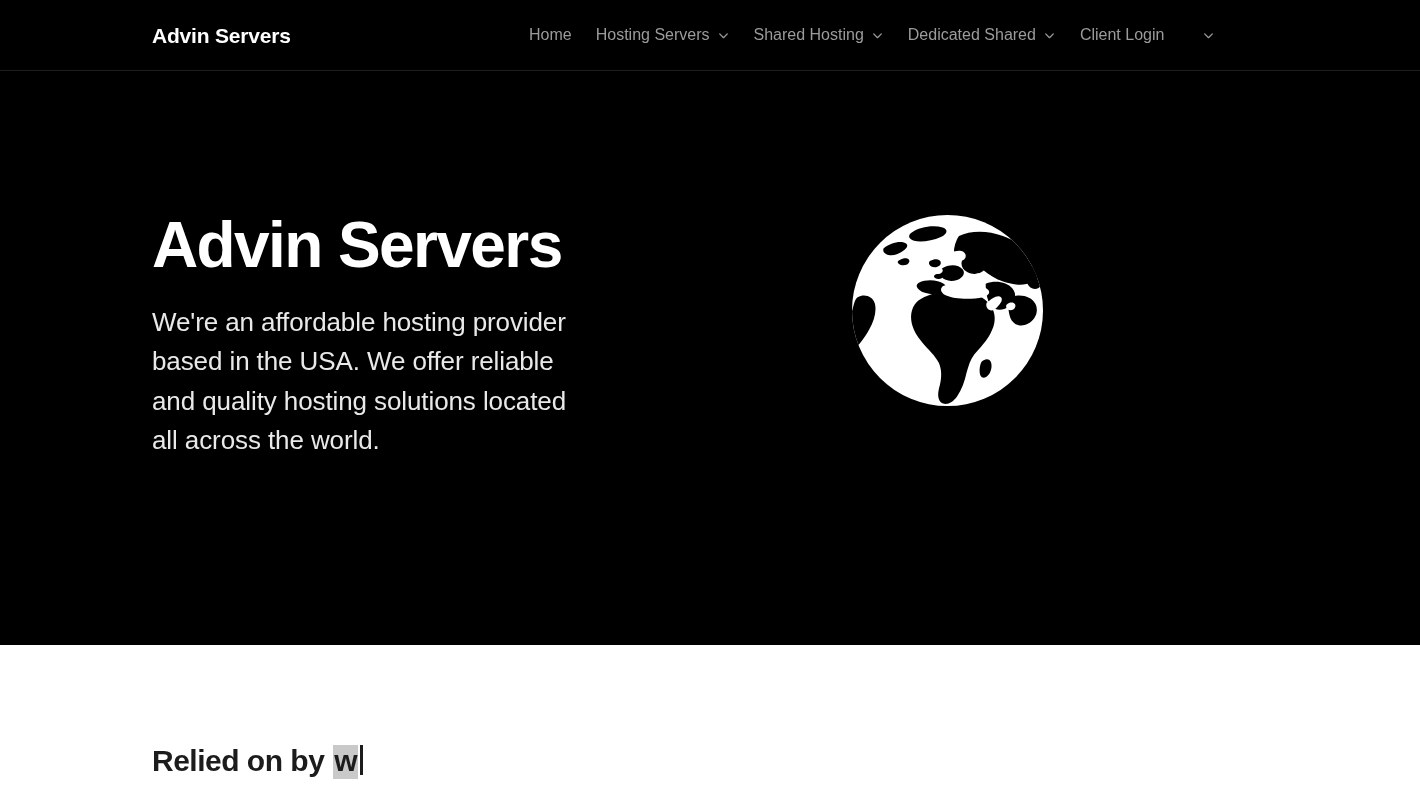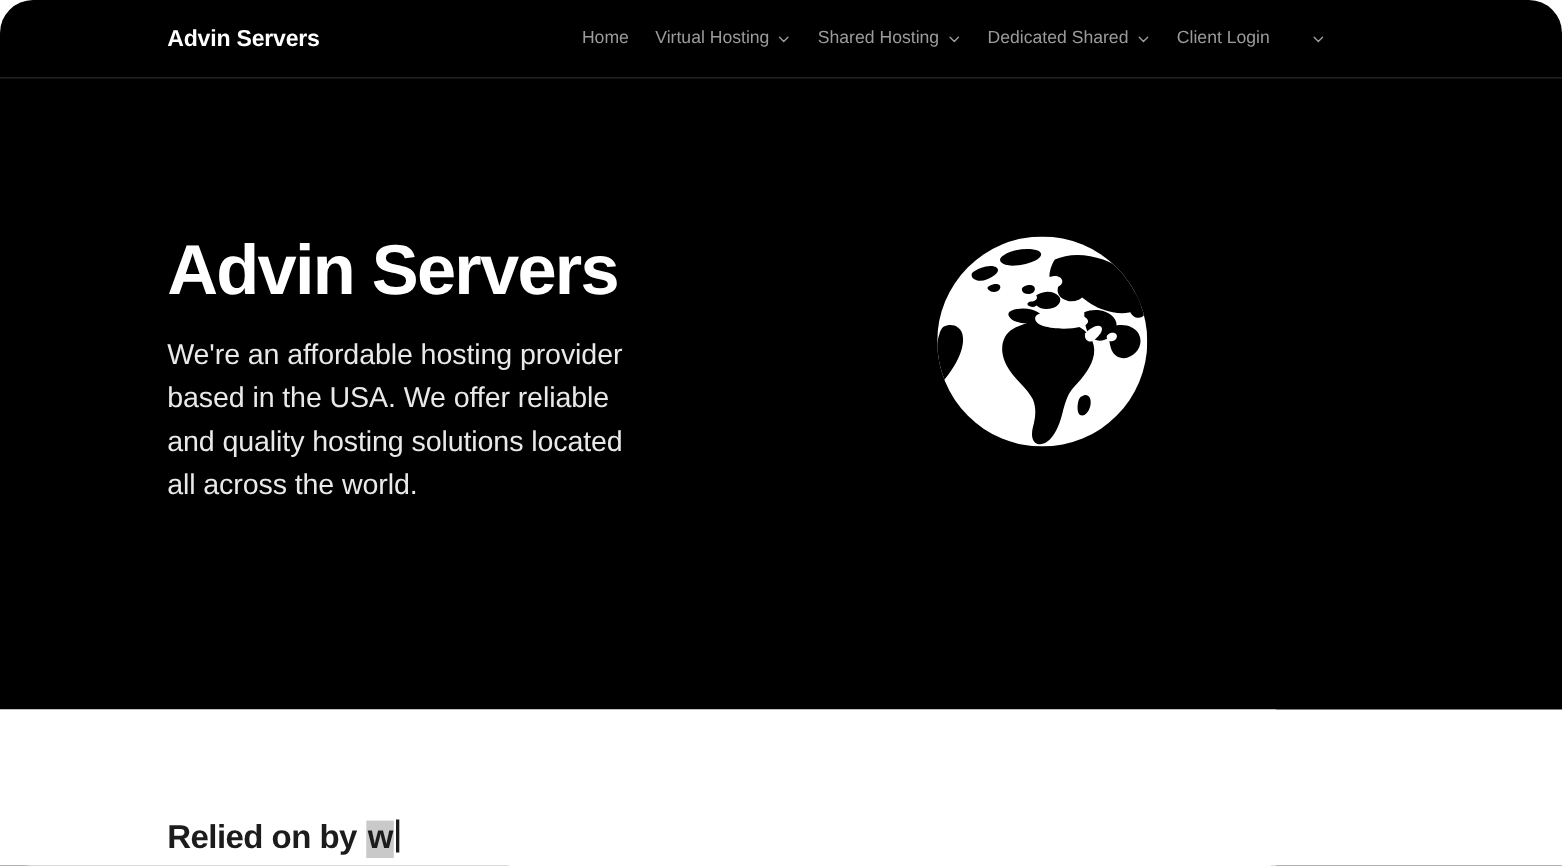--- a/index.html
+++ b/index.html
@@ -14,21 +14,20 @@
     font-family: "Liberation Sans", sans-serif;
     background: #ffffff;
     -webkit-font-smoothing: antialiased;
   }
 
   #page {
     position: relative;
     width: 1420px;
     height: 787px;
     overflow: hidden;
-    border-radius: 30px;
   }
 
   
   .site-header {
     position: absolute;
     top: 0; left: 0;
     width: 1420px;
     height: 71px;
     background: #000000;
     border-bottom: 1px solid #1e1e1e;
@@ -182,21 +181,21 @@
 
     <a class="brand">Advin Servers</a>
 
     <nav class="main-nav">
 
       <div class="nav-item">
         <span class="nav-label">Home</span>
       </div>
 
       <div class="nav-item">
-        <span class="nav-label">Virtual Hosting</span>
+        <span class="nav-label">Hosting Servers</span>
         <span class="chev">
           <svg viewBox="0 0 24 24" fill="none" stroke="#9b9b9b" stroke-width="2.4" stroke-linecap="round" stroke-linejoin="round">
               <polyline points="5,9 12,16 19,9"></polyline>
             </svg>
         </span>
       </div>
 
       <div class="nav-item">
         <span class="nav-label">Shared Hosting</span>
         <span class="chev">

